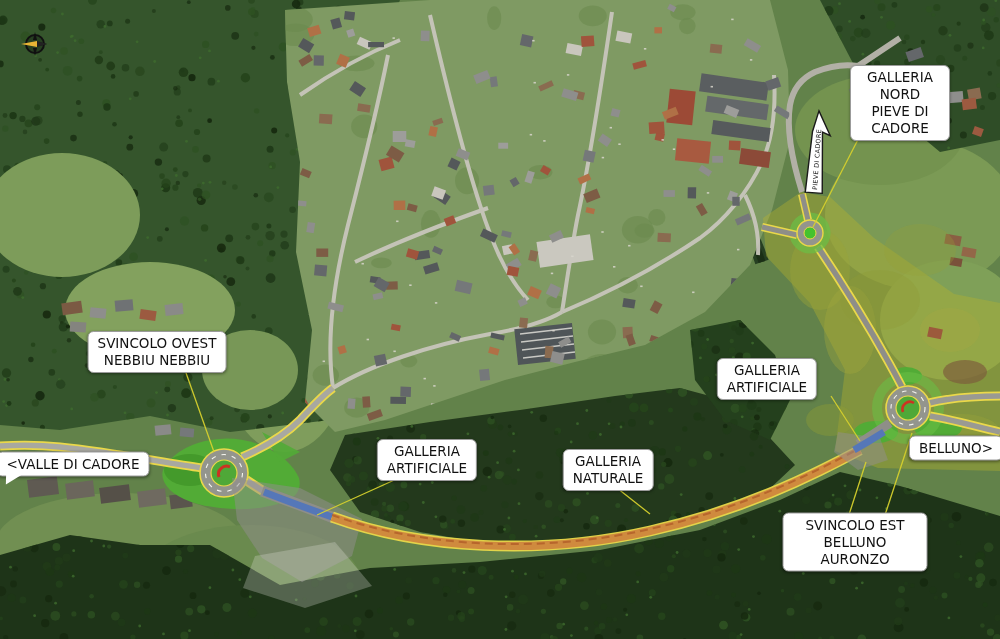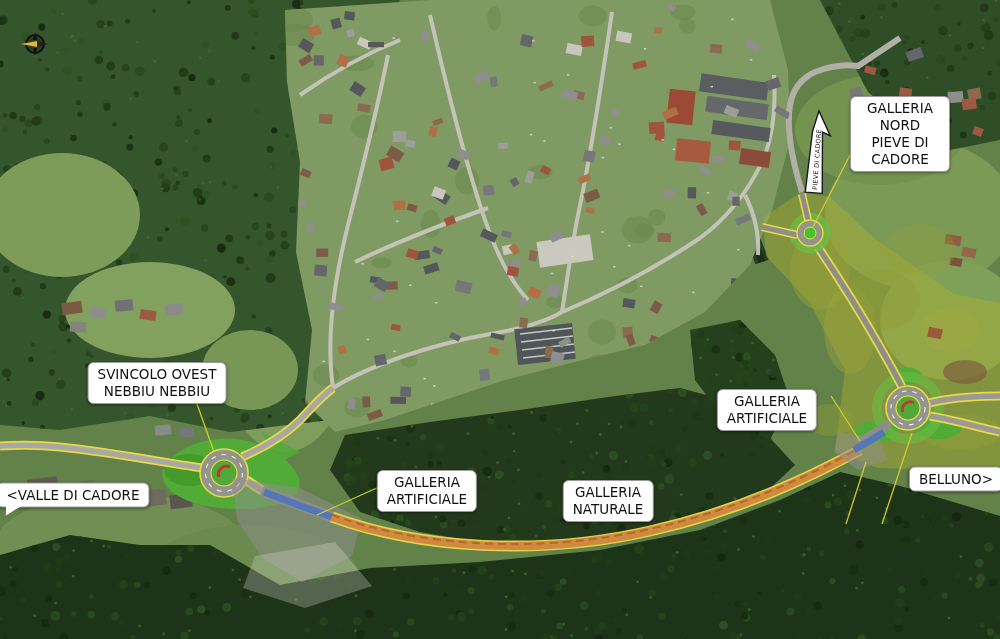--- a/index.html
+++ b/index.html
@@ -11,21 +11,20 @@
   .stage svg{position:absolute;left:0;top:0;}
   .map-label{
     position:absolute;transform:translate(-50%,-50%);
     background:#ffffff;color:#111;
     border:1px solid #9b9b9b;border-radius:6px;
     padding:3px 9px;
     font-size:13.5px;line-height:17px;text-align:center;
     white-space:pre-line;
     box-shadow:0 1px 3px rgba(0,0,0,.4);
     z-index:5;
-    margin-top:31px;
   }
   .label-tail::after{
     content:"";position:absolute;left:7px;bottom:-9px;width:0;height:0;
     border-left:3px solid transparent;border-right:13px solid transparent;
     border-top:10px solid #ffffff;transform:skewX(-18deg);
   }
 </style>
 </head>
 <body>
 
@@ -1787,13 +1786,15 @@
   <div class="map-label" style="left:157px;top:352px;">SVINCOLO OVEST
 NEBBIU NEBBIU</div>
   <div class="map-label" style="left:427px;top:460px;">GALLERIA
 ARTIFICIALE</div>
   <div class="map-label" style="left:608px;top:470px;">GALLERIA
 NATURALE</div>
   <div class="map-label" style="left:767px;top:379px;">GALLERIA
 ARTIFICIALE</div>
   <div class="map-label label-tail" style="left:73px;top:464px;">&lt;VALLE DI CADORE</div>
   <div class="map-label" style="left:956px;top:448px;">BELLUNO&gt;</div>
+  <div class="map-label" style="left:855px;top:542px;">SVINCOLO EST
+BELLUNO AURONZO</div>
 </div>
 
 </body></html>

